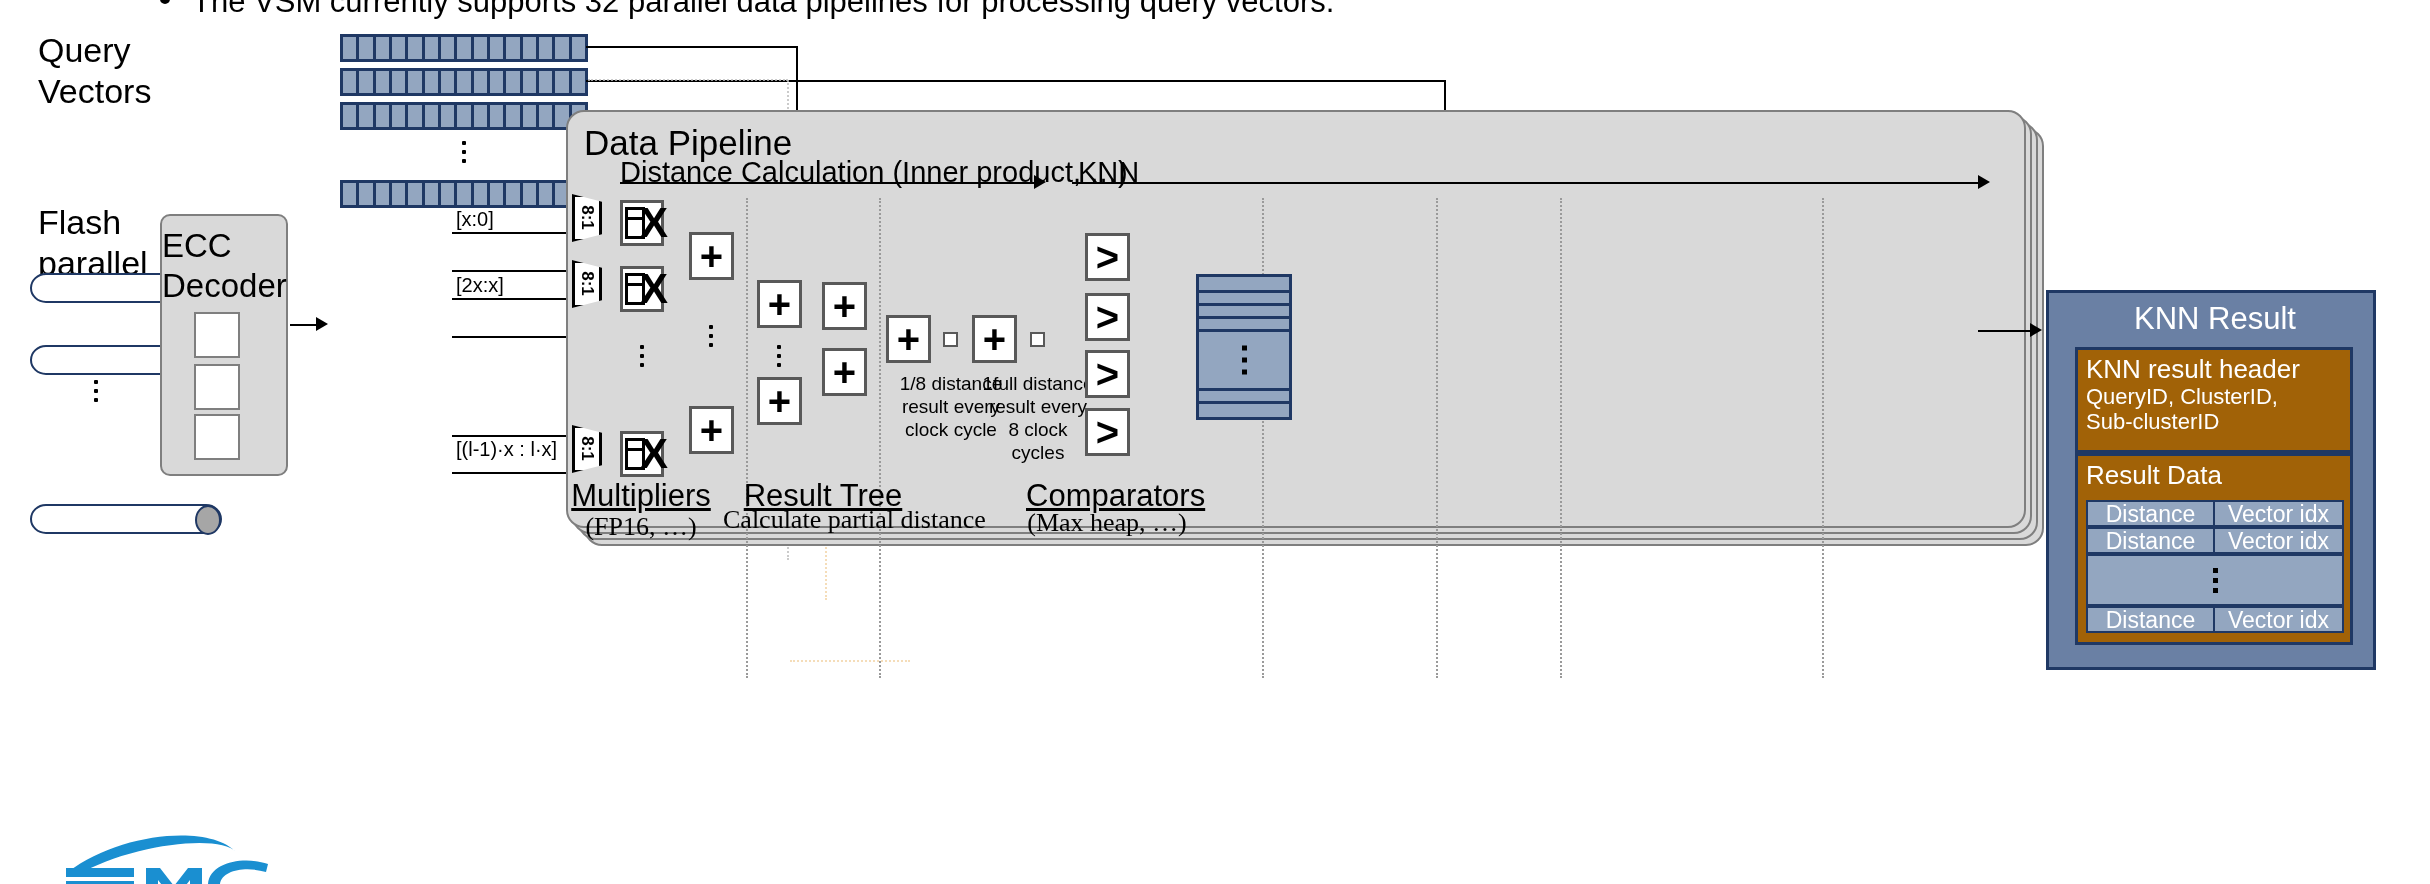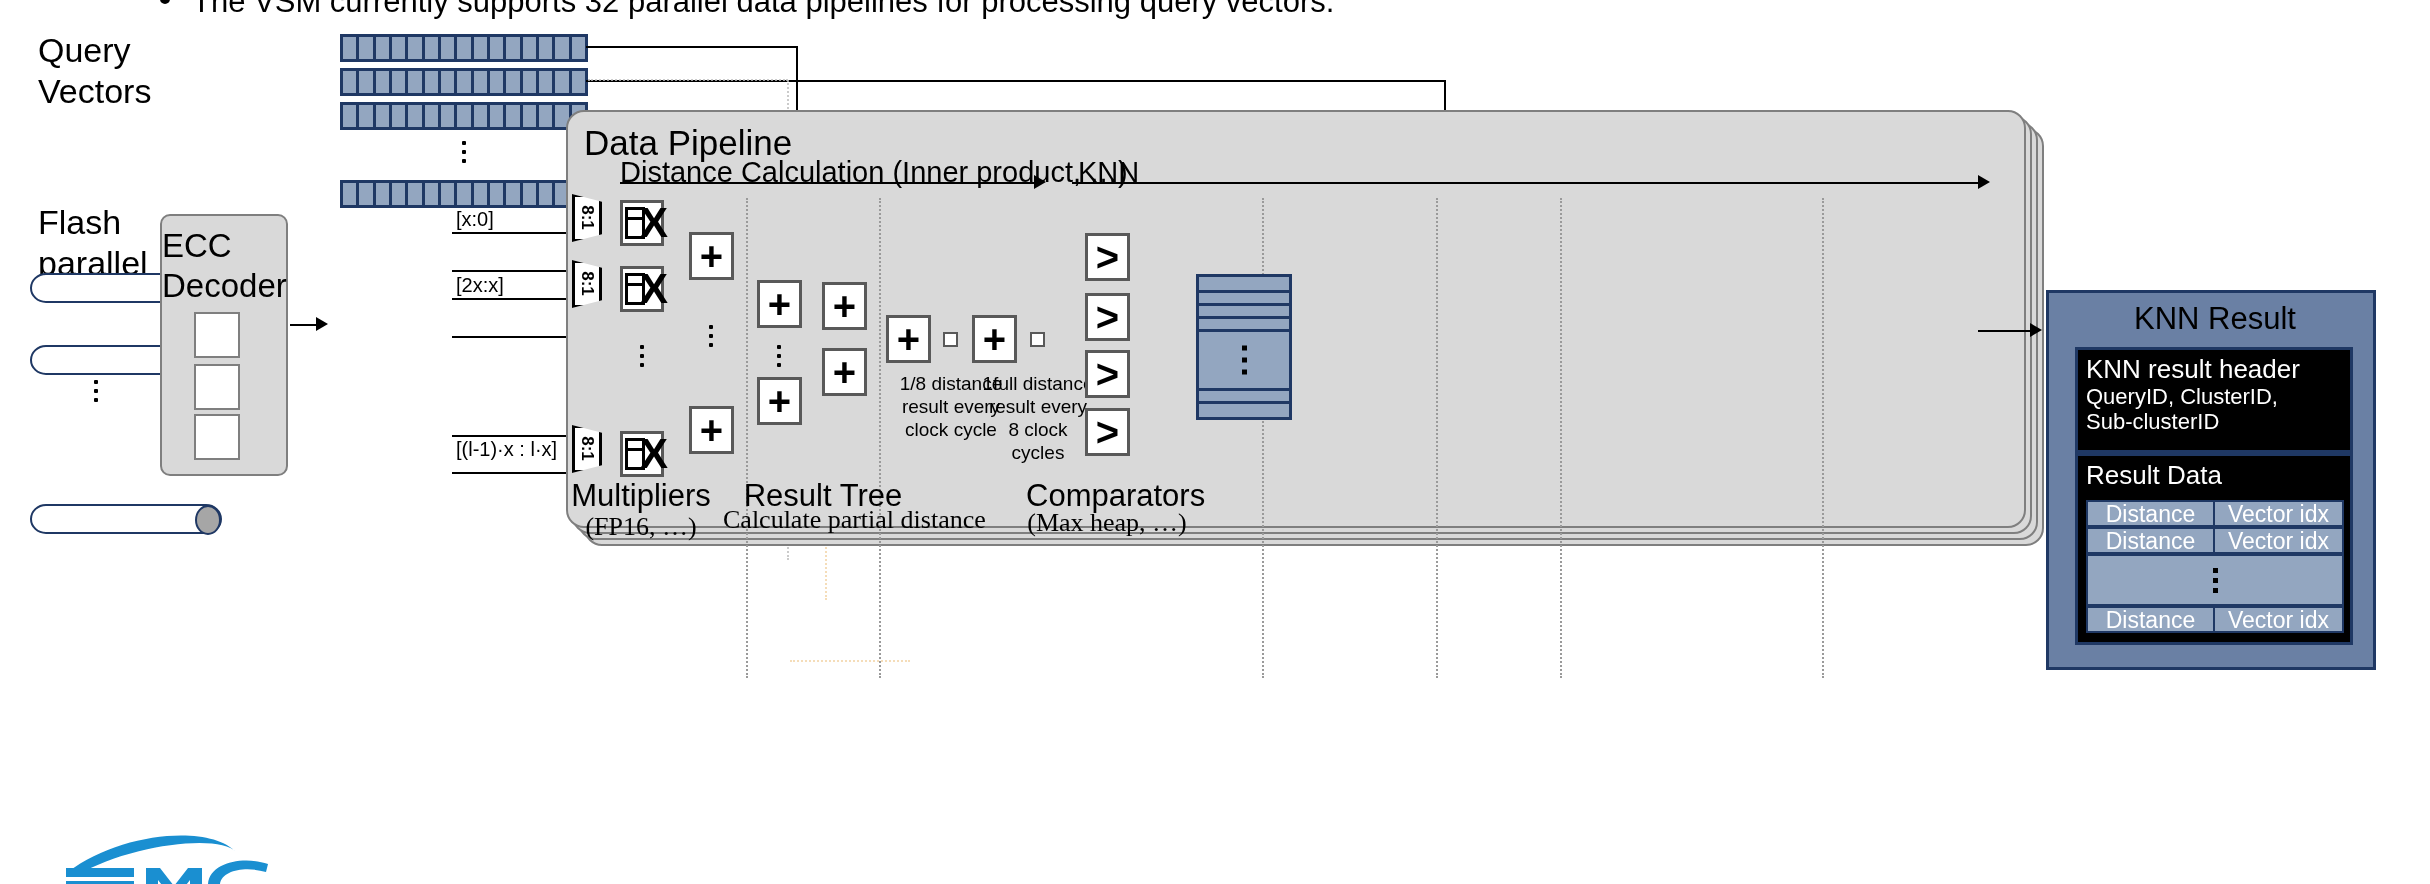--- a/index.html
+++ b/index.html
@@ -124,21 +124,21 @@
   .dotsep{position:absolute;width:0;border-left:2px dotted #9a9a9a;}
 
   
   .ghost-h{position:absolute;height:0;border-top:2px dotted #f2cf9c;opacity:.7;}
   .ghost-hg{position:absolute;height:0;border-top:2px dotted #bfbfbf;opacity:.8;}
   .ghost-v{position:absolute;width:0;border-left:2px dotted #f2cf9c;opacity:.7;}
   .ghost-vg{position:absolute;width:0;border-left:2px dotted #bfbfbf;opacity:.8;}
 
   
   .secarrow-lbl{position:absolute;font-size:29px;color:#000;white-space:nowrap;}
-  .grouplabel{position:absolute;text-align:center;font-size:31px;color:#000;white-space:nowrap;}
+  .grouplabel{position:absolute;text-align:center;font-size:31px;color:#000;white-space:nowrap;text-decoration:underline;}
   .groupsub{position:absolute;text-align:center;font-size:26px;color:#000;white-space:nowrap;font-family:Liberation Serif, serif;}
   .noteblk{
     position:absolute;text-align:center;font-size:19px;color:#000;line-height:23px;white-space:pre-line;
   }
   .wirelbl{position:absolute;font-size:20px;color:#000;white-space:nowrap;}
 
   
   .membank{
     position:absolute;border:3px solid #1f3864;background:#93a6c0;box-sizing:border-box;
   }
@@ -150,24 +150,24 @@
     text-align:center;
   }
   .membank .bigrow .dots span{display:block;width:5px;height:5px;background:#000;margin:7px auto;}
 
   
   #knn-panel{
     position:absolute;background:#6a80a4;border:3px solid #1f3864;box-sizing:border-box;
   }
   #knn-panel-title{
     position:absolute;left:0;right:0;top:8px;text-align:center;
-    color:#000000;font-size:31px;line-height:36px;padding-left:8px;
+    color:#ffffff;font-size:31px;line-height:36px;padding-left:8px;
   }
   .knn-sub{
-    position:absolute;background:#000000;border:3px solid #1f3864;box-sizing:border-box;
+    position:absolute;background:#a16207;border:3px solid #1f3864;box-sizing:border-box;
   }
   .knn-sub .h{
     color:#fff;font-size:26px;line-height:30px;padding:4px 0 0 8px;
   }
   .knn-sub .s{
     color:#fff;font-size:22px;line-height:25px;padding:0 0 0 8px;white-space:pre-line;
   }
   .knnrow{
     position:absolute;display:flex;
   }

